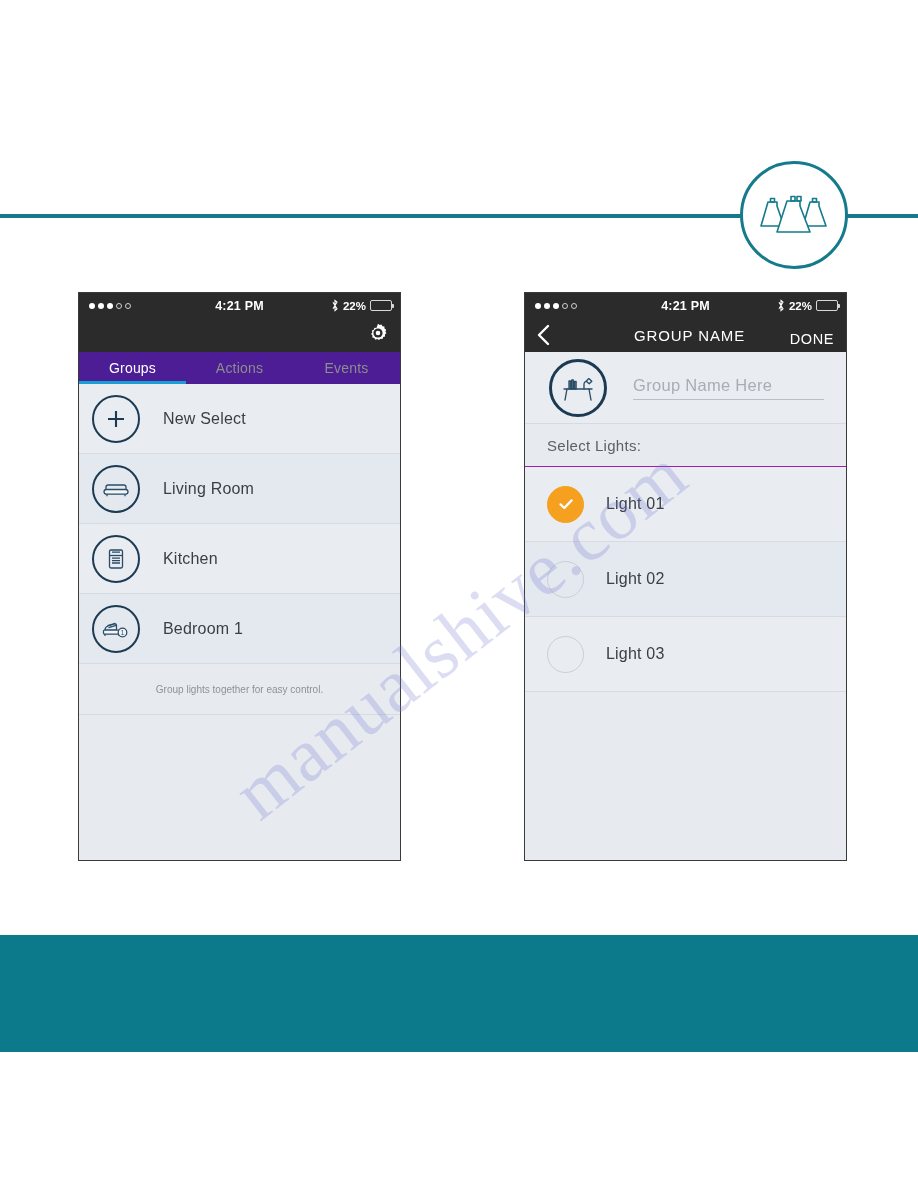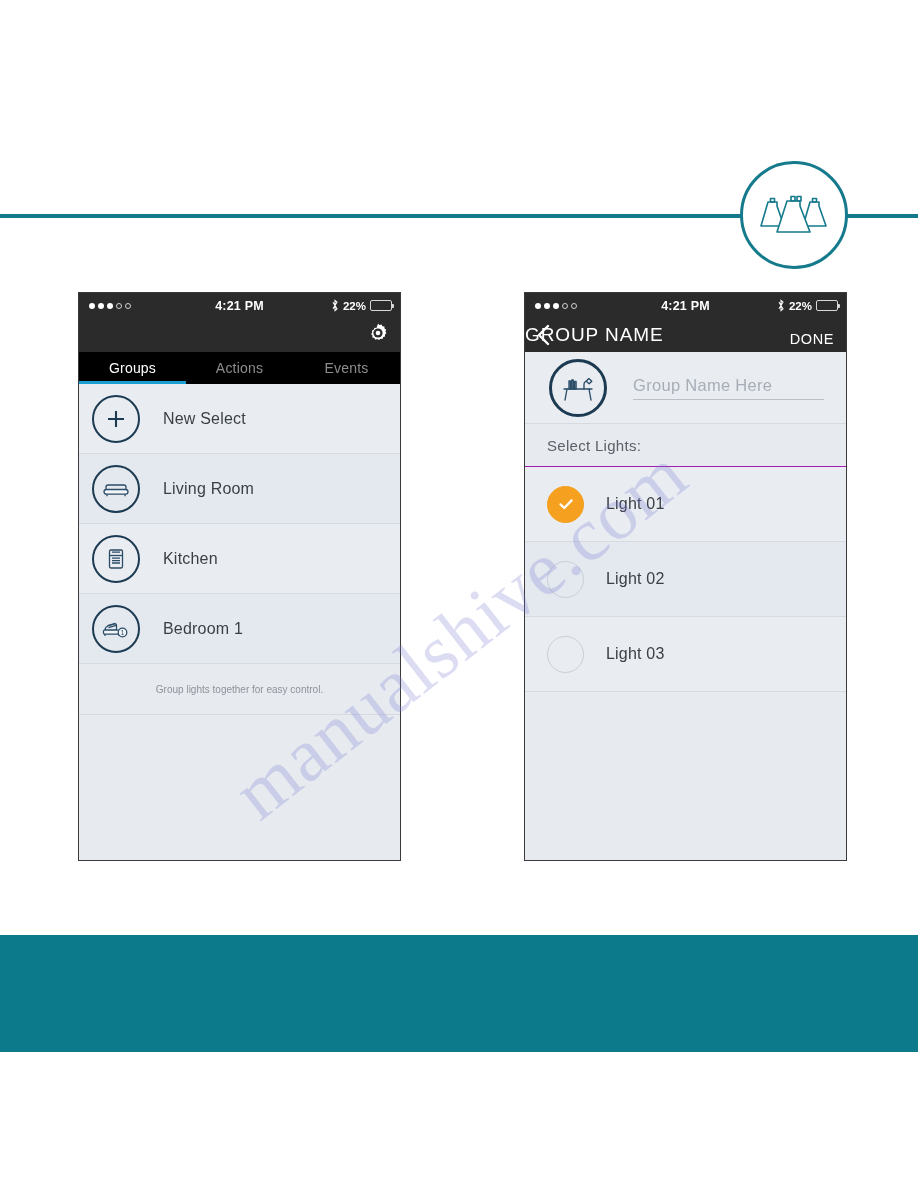--- a/index.html
+++ b/index.html
@@ -164,21 +164,21 @@
   }
   .gear-btn {
     position: absolute;
     right: 10px;
     top: 3px;
     width: 24px; height: 24px;
     display:flex; align-items:center; justify-content:center;
   }
   .tabbar {
     height: 32px;
-    background: #000000;
+    background: #4c1d95;
     display: flex;
     position: relative;
   }
   .tab {
     flex: 1;
     display: flex;
     align-items: center;
     justify-content: center;
     font-size: 14px;
     color: #8d8d8d;
@@ -244,23 +244,23 @@
     position: relative;
   }
   .nav-back {
     position: absolute;
     left: 11px;
     width: 20px; height: 22px;
     display:flex; align-items:center;
   }
   .nav-title {
     position: absolute;
-    left: 0; right: 0;
-    text-align: left;
-    font-size: 19px;
+    left: 8px; right: 0;
+    text-align: center;
+    font-size: 15px;
     letter-spacing: 0.9px;
   }
   .nav-done {
     position: absolute;
     right: 12px;
     font-size: 14.5px;
     letter-spacing: 0.6px;
     margin-top: 8px;
   }
   .name-row {

